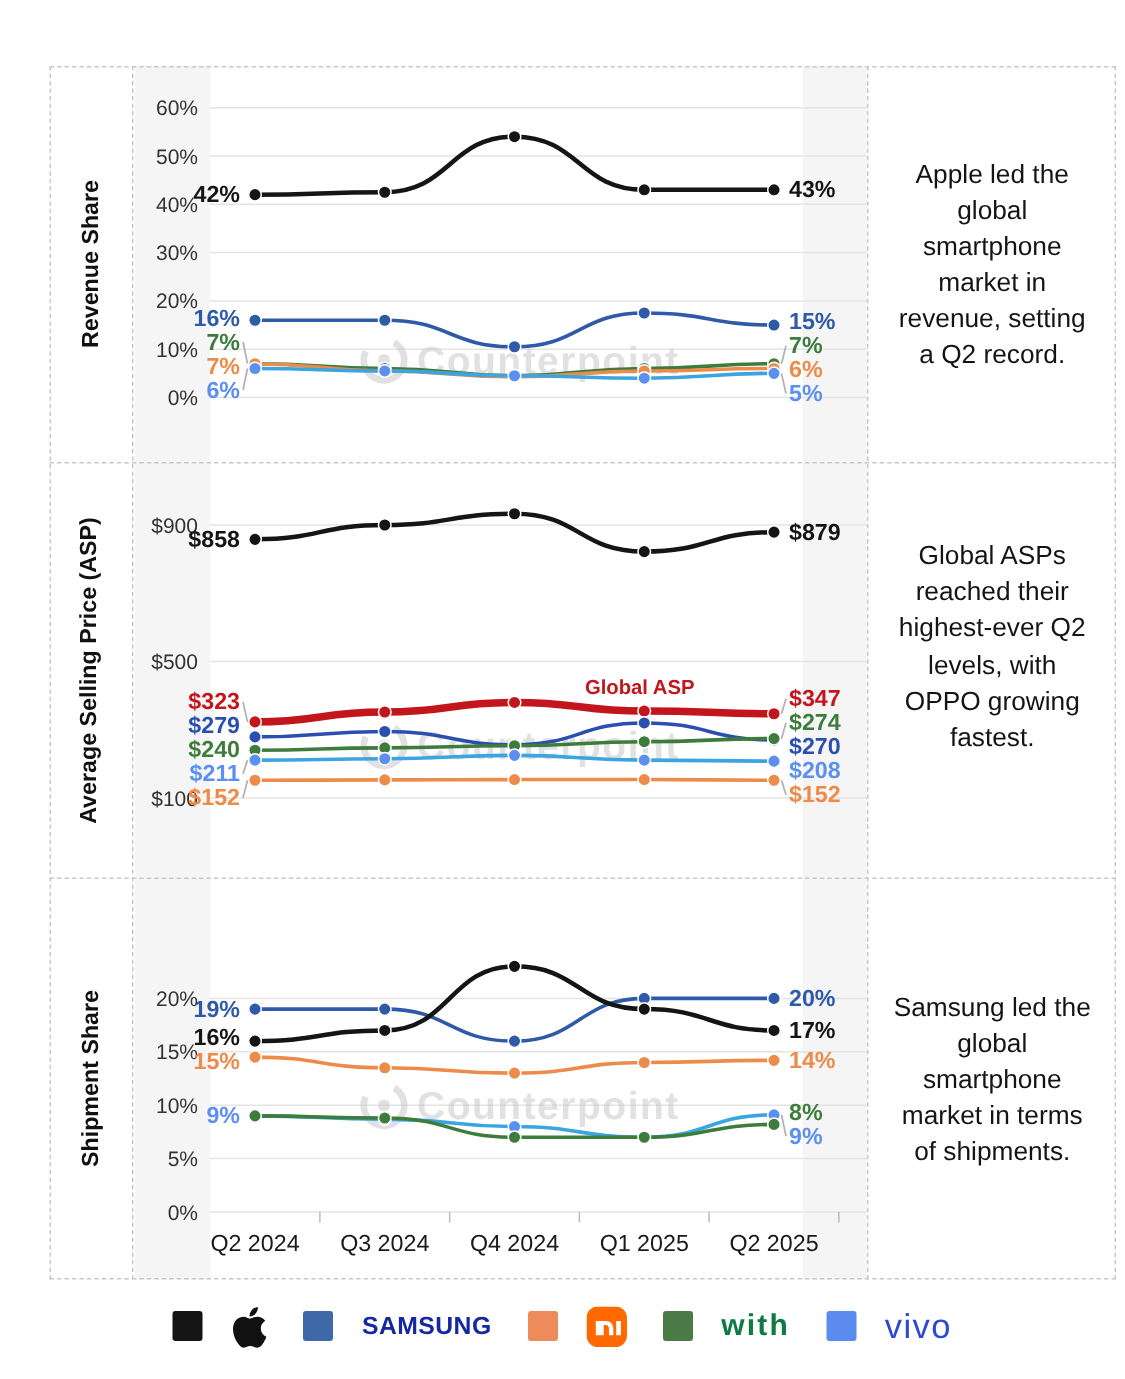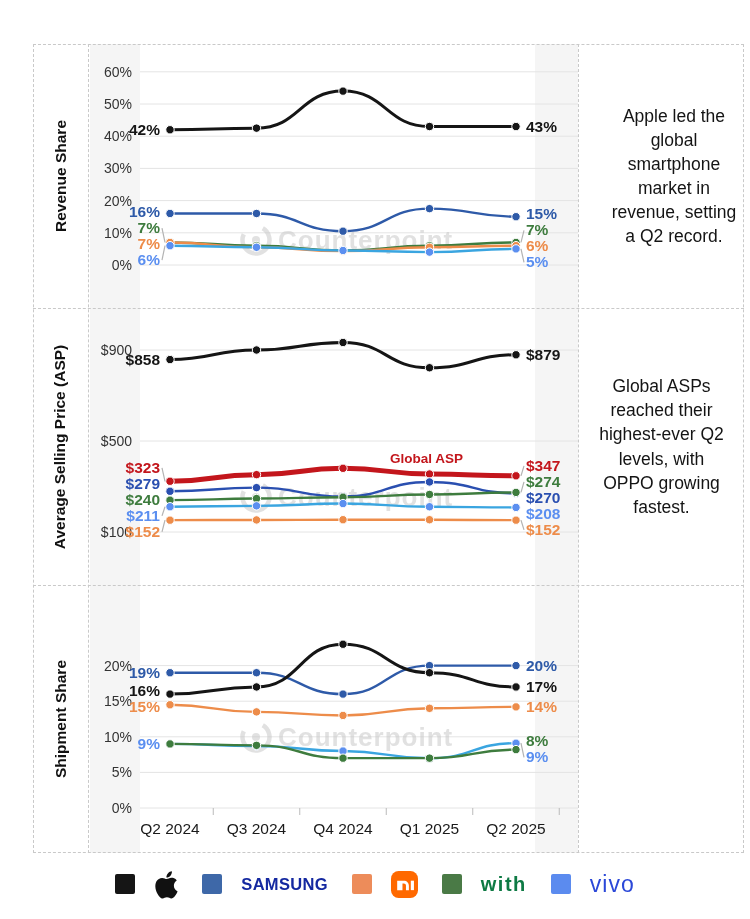--- a/index.html
+++ b/index.html
@@ -283,25 +283,28 @@
       <text x="72" y="127.41999999999999" text-anchor="end" fill="#ed8c4a" font-size="15.5" font-weight="bold">15%</text>
       <text x="72" y="163.92" text-anchor="end" fill="#5b8ff0" font-size="15.5" font-weight="bold">9%</text>
       <text x="438" y="85.6" text-anchor="start" fill="#2e5aa8" font-size="15.5" font-weight="bold">20%</text>
       <text x="438" y="106.96" text-anchor="start" fill="#151515" font-size="15.5" font-weight="bold">17%</text>
       <text x="438" y="126.896" text-anchor="start" fill="#ed8c4a" font-size="15.5" font-weight="bold">14%</text>
       <line x1="433" y1="158.208" x2="436" y2="172.412" stroke="#b3b3b3" stroke-width="1.2"></line>
       <text x="438" y="177.412" text-anchor="start" fill="#5b8ff0" font-size="15.5" font-weight="bold">9%</text>
       <text x="438" y="161.412" text-anchor="start" fill="#3e7c3e" font-size="15.5" font-weight="bold">8%</text>
     </svg>
 
-  <div class="annot" style="top:44px;height:264px;justify-content:flex-end;">
+  <div class="annot" style="top:44px;height:264px;">
       <p>Apple led the global smartphone market in revenue, setting a Q2 record.</p>
     </div>
-  <div class="annot" style="top:308px;height:277px;align-items:center;">
+  <div class="annot" style="top:292px;height:277px;align-items:center;">
       <p>Global ASPs reached their highest-ever Q2 levels, with OPPO growing fastest.</p>
+    </div>
+  <div class="annot" style="top:585px;height:268px;">
+      <p>Samsung led the global smartphone market in terms of shipments.</p>
     </div>
 
   <div class="legend">
     <div class="li">
       <span class="sw sw-apple"></span>
       <svg width="24" height="29" viewBox="0 0 19 23">
         <path fill="#111" d="M15.77 12.45c.03 3.28 2.88 4.37 2.91 4.38-.02.08-.45 1.56-1.5 3.08-.9 1.32-1.84 2.63-3.32 2.66-1.45.03-1.92-.86-3.58-.86-1.66 0-2.18.83-3.55.89-1.43.05-2.51-1.42-3.42-2.73C1.44 17.18.04 12.27 1.95 8.97c.95-1.64 2.64-2.68 4.48-2.7 1.4-.03 2.72.94 3.58.94.85 0 2.46-1.16 4.15-.99.71.03 2.69.29 3.96 2.15-.1.06-2.37 1.38-2.35 4.08M13.05 4.5c.76-.92 1.27-2.19 1.13-3.46-1.09.04-2.41.73-3.19 1.64-.7.81-1.32 2.11-1.15 3.35 1.22.09 2.45-.62 3.21-1.53"></path>
       </svg>
     </div>
     <div class="li">

